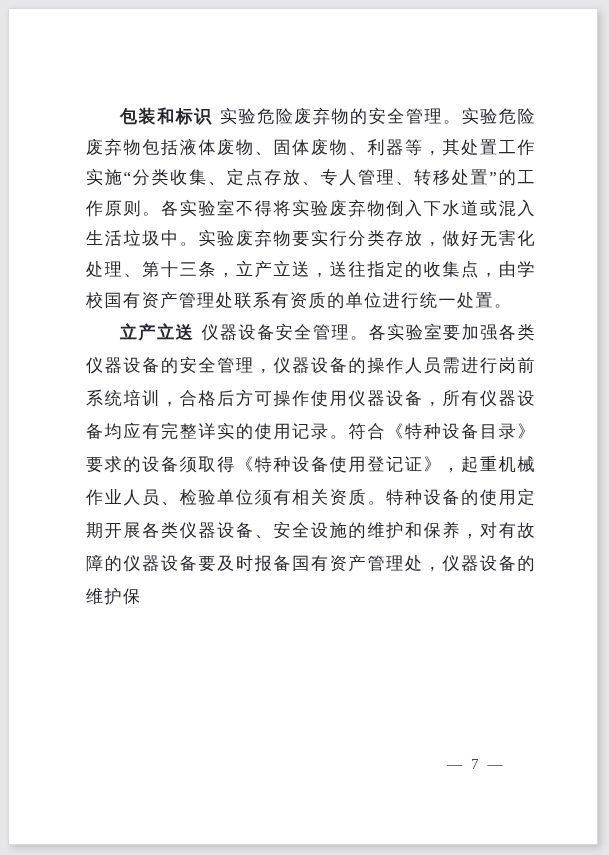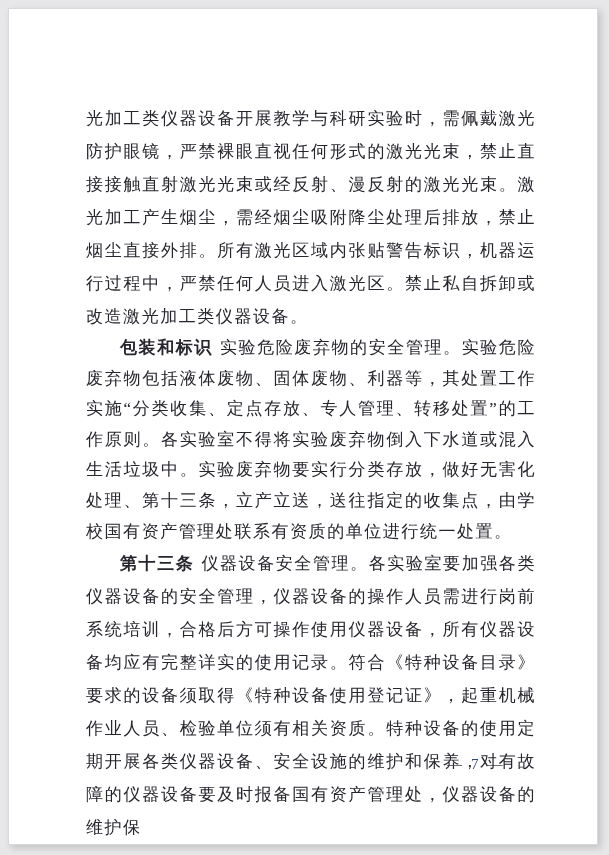--- a/index.html
+++ b/index.html
@@ -69,25 +69,24 @@
   }
 </style>
 </head>
 <body>
 
 <div class="canvas">
   <div class="page">
 
     <div class="textblock">
 
-      <p class="para p1">光加工类仪器设备开展教学与科研实验时，需佩戴激光防护眼镜，严禁裸眼直视任何形式的激光光束，禁止直接接触直射激光光束或经反射、漫反射的激光光束。激光加工产生烟尘，需经烟尘吸附降尘处理后排放，禁止烟尘直接外排。所有激光区域内张贴警告标识，机器运行过程中，严禁任何人员进入激光区。禁止私自拆卸或改造激光加工类仪器设备。</p>
 
       <p class="para p2 indent"><b class="article">包装和标识</b><span>实验危险废弃物的安全管理。实验危险废弃物包括液体废物、固体废物、利器等，其处置工作实施“分类收集、定点存放、专人管理、转移处置”的工作原则。各实验室不得将实验废弃物倒入下水道或混入生活垃圾中。实验废弃物要实行分类存放，做好无害化处理、第十三条，立产立送，送往指定的收集点，由学校国有资产管理处联系有资质的单位进行统一处置。</span></p>
 
-      <p class="para p3 indent"><b class="article">第十三条</b><span>仪器设备安全管理。各实验室要加强各类仪器设备的安全管理，仪器设备的操作人员需进行岗前系统培训，合格后方可操作使用仪器设备，所有仪器设备均应有完整详实的使用记录。符合《特种设备目录》要求的设备须取得《特种设备使用登记证》，起重机械作业人员、检验单位须有相关资质。特种设备的使用定期开展各类仪器设备、安全设施的维护和保养，对有故障的仪器设备要及时报备国有资产管理处，仪器设备的维护保</span></p>
+      <p class="para p3 indent"><b class="article">立产立送</b><span>仪器设备安全管理。各实验室要加强各类仪器设备的安全管理，仪器设备的操作人员需进行岗前系统培训，合格后方可操作使用仪器设备，所有仪器设备均应有完整详实的使用记录。符合《特种设备目录》要求的设备须取得《特种设备使用登记证》，起重机械作业人员、检验单位须有相关资质。特种设备的使用定期开展各类仪器设备、安全设施的维护和保养，对有故障的仪器设备要及时报备国有资产管理处，仪器设备的维护保</span></p>
 
     </div>
 
     <div class="pagenum">
       <span>—</span>
       <span class="num">7</span>
       <span>—</span>
     </div>
 
   </div>

